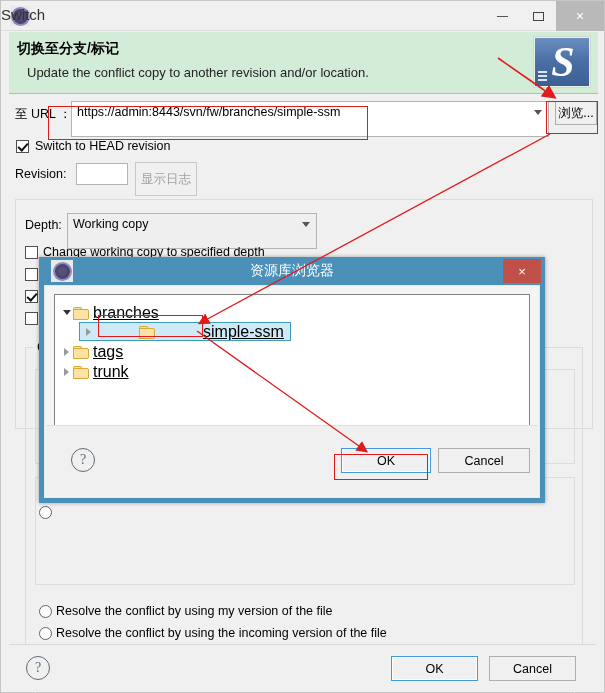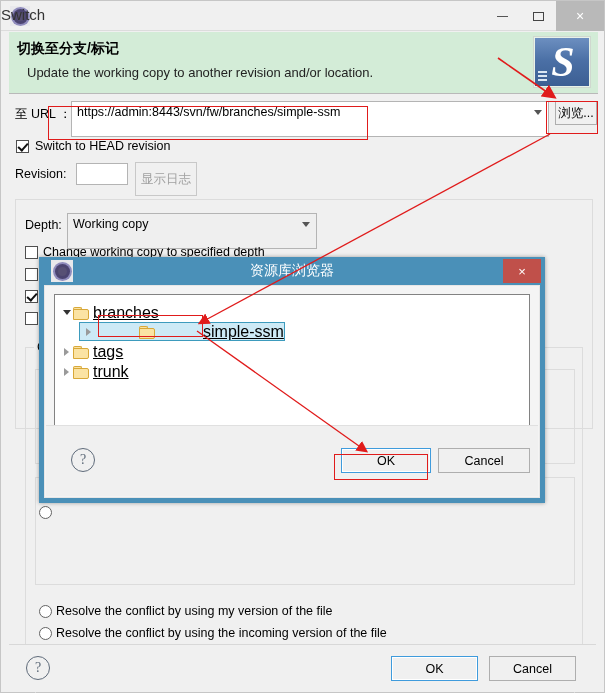--- a/index.html
+++ b/index.html
@@ -184,21 +184,21 @@
         </div>
       <div class="winbtn">
           <span class="max"></span>
         </div>
       <div class="winbtn close">×</div>
     </div>
   </div>
 
   <div class="header">
     <div class="h1">切换至分支/标记</div>
-    <div class="h2">Update the working copy to another revision and/or location.</div>
+    <div class="h2">Update the conflict copy to another revision and/or location.</div>
     <div class="svnlogo">
       <div class="s">S</div>
       <div class="bars">
           <i></i>
           <i></i>
           <i></i>
         </div>
     </div>
   </div>
 
@@ -291,21 +291,21 @@
           <span class="twist">
               <i class="op"></i>
             </span>
           <span class="folder">
               <i class="t"></i>
               <i class="b"></i>
             </span>
           <span>branches</span>
         </div>
 
-        <div class="tnode sel" style="left:24px;top:27px;padding:0 0 0 2px;gap:44px;">
+        <div class="tnode sel" style="left:24px;top:27px;padding:0 6px 0 2px;gap:44px;">
           <span class="twist">
               <i class="cl"></i>
             </span>
           <span class="folder">
               <i class="t"></i>
               <i class="b"></i>
             </span>
           <span>simple-ssm</span>
         </div>
 

